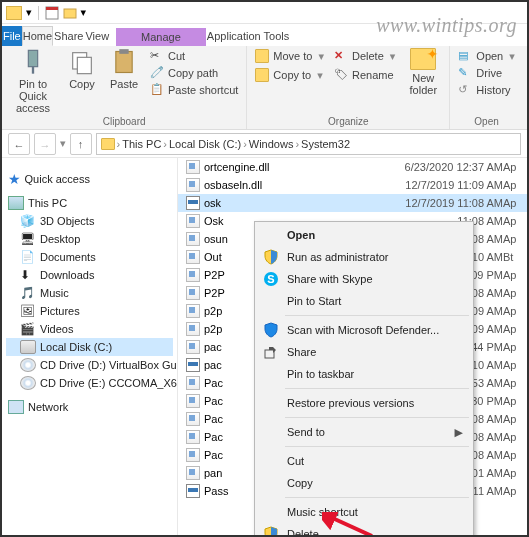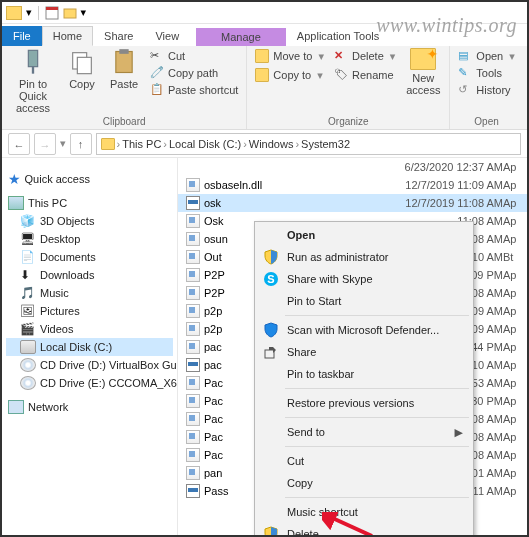--- a/index.html
+++ b/index.html
@@ -3,21 +3,21 @@
 <meta charset="utf-8">
 <style>
   * { box-sizing: border-box; margin: 0; padding: 0; font-family: "Segoe UI", Tahoma, sans-serif; font-size: 11px; }
   body { width: 529px; height: 537px; background: #fff; overflow: hidden; position: relative; border: 2px solid #333; }
   .titlebar { height: 22px; background: #fff; display: flex; align-items: center; padding: 0 4px; border-bottom: 1px solid #e5e5e5; }
   .tb-icon { width: 16px; height: 14px; background: #ffd86b; border: 1px solid #d9b24a; margin-right: 2px; }
   .tb-sep { width: 1px; height: 14px; background: #ccc; margin: 0 4px; }
   .qat svg { display:block; }
   .qat { margin: 0 2px; }
   .tabsrow { height: 22px; display: flex; align-items: flex-end; background: #fff; }
-  .tab { padding: 3px 10px; border: 1px solid transparent; color: #444; }
+  .tab { padding: 3px 0; border: 1px solid transparent; color: #444; }
   .tab.file { background: #1979ca; color: #fff; }
   .tab.active { border-color: #d0d0d0; border-bottom: 1px solid #f3f3f3; background: #f3f3f3; }
   .tab.contextlabel { background: #c58be2; color: #444; padding: 2px 24px; font-size: 11px; }
   .tab-spacer { flex: 1; }
   .ribbon { background: #f3f3f3; border-bottom: 1px solid #ddd; display: flex; height: 84px; }
   .rgroup { border-right: 1px solid #e1e1e1; padding: 2px 6px 0 6px; display: flex; flex-direction: column; }
   .rgroup-body { display: flex; flex: 1; gap: 6px; align-items: flex-start; }
   .rgroup-label { text-align: center; color: #666; font-size: 10px; padding-bottom: 2px; }
   .bigbtn { display: flex; flex-direction: column; align-items: center; width: 50px; text-align: center; gap: 2px; color: #444; }
   .bigbtn .ic { width: 28px; height: 28px; }
@@ -168,37 +168,37 @@
         <div class="smallbtn">
             <span class="ic">🏷</span>
             <span>Rename</span>
           </div>
       </div>
       <div class="bigbtn" style="width:40px">
         <div class="ic folder-ic" style="width:26px;height:22px;position:relative">
             <span style="position:absolute;right:-3px;top:-3px;color:#f90;font-size:14px">✦</span>
           </div>
         <span style="white-space:pre-line;line-height:1.1">New
-access</span>
+folder</span>
       </div>
     </div>
     <div class="rgroup-label">Organize</div>
   </div>
 
   <div class="rgroup" style="border-right:none">
     <div class="rgroup-body">
       <div class="smallbtns">
         <div class="smallbtn">
             <span class="ic" style="color:#39c">▤</span>
             <span>Open</span>
             <span style="margin-left:2px;color:#888">▾</span>
           </div>
         <div class="smallbtn">
             <span class="ic" style="color:#39c">✎</span>
-            <span>Tools</span>
+            <span>Drive</span>
           </div>
         <div class="smallbtn">
             <span class="ic" style="color:#888">↺</span>
             <span>History</span>
           </div>
       </div>
     </div>
     <div class="rgroup-label">Open</div>
   </div>
 </div>
@@ -284,20 +284,24 @@
       </div>
     <div class="tnode root">
         <span class="ic net-ic"></span>
         <span>Network</span>
       </div>
   </div>
 
   <div class="list">
     <div class="rows" id="file-rows">
         <div class="row">
+          <div class="nm">
+            <span class="ic dll-ic"></span>
+            <span>ortcengine.dll</span>
+          </div>
           <div class="dt">6/23/2020 12:37 AM</div>
           <div class="ty">Ap</div>
         </div>
         <div class="row">
           <div class="nm">
             <span class="ic dll-ic"></span>
             <span>osbaseln.dll</span>
           </div>
           <div class="dt">12/7/2019 11:09 AM</div>
           <div class="ty">Ap</div>

